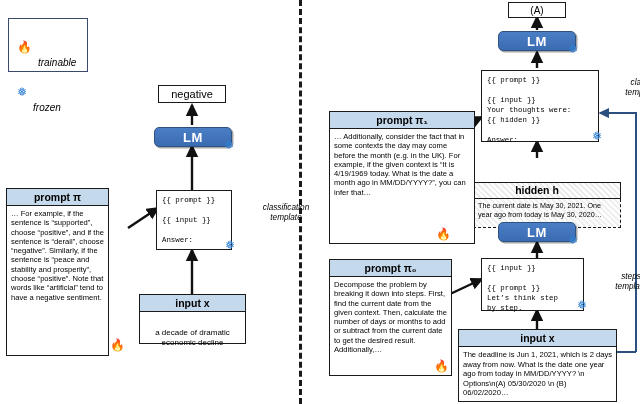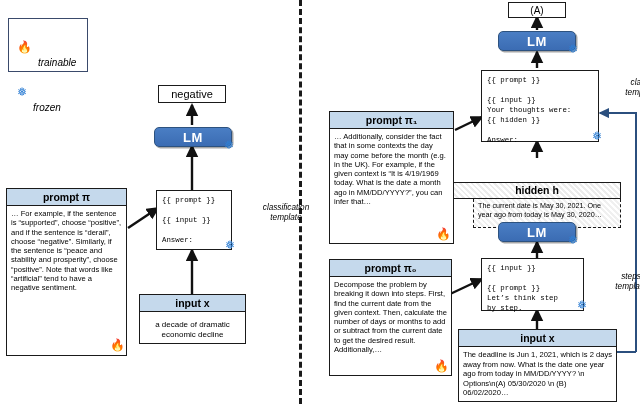--- a/index.html
+++ b/index.html
@@ -135,29 +135,29 @@
 
 {{ input }}
 
 Answer:</span></div>
   <span class="snow" style="left:225px;top:238px;">❅</span>
   <div class="side-lbl" style="left:236px;top:203px;width:58px;">
     <div>classification</div>
     <div>template</div>
   </div>
 
-  <div class="box" style="left:6px;top:188px;width:121px;height:168px;">
+  <div class="box" style="left:6px;top:188px;width:103px;height:168px;">
     <div class="hdr">prompt π</div>
     <div class="body-txt">… For example, if the sentence is “supported”, choose “positive”, and if the sentence is “derail”, choose “negative”. Similarly, if the sentence is “peace and stability and prosperity”, choose “positive”. Note that words like “artificial” tend to have a negative sentiment.</div>
   </div>
   <span class="fire" style="left:110px;top:338px;">🔥</span>
 
   <div class="box" style="left:139px;top:294px;width:107px;height:50px;">
     <div class="hdr">input x</div>
-    <div class="body-txt center" style="font-size:8px;line-height:10px;padding-top:8px;">a decade of dramatic economic decline</div>
+    <div class="body-txt center" style="font-size:8px;line-height:10px;padding-top:16px;">a decade of dramatic economic decline</div>
   </div>
 
   <div class="plain" style="left:508px;top:2px;width:58px;height:16px;font-size:10px;">(A)</div>
 
   <div class="lm" style="left:498px;top:31px;width:78px;height:20px;font-size:13px;">
     <span>LM</span>
   </div>
   <span class="snow" style="left:568px;top:42px;">❅</span>
 
   <div class="tmpl" style="left:481px;top:70px;width:118px;height:72px;"><span>{{ prompt }}
@@ -187,21 +187,21 @@
 
 {{ prompt }}
 Let’s think step
 by step.</span></div>
   <span class="snow" style="left:577px;top:298px;">❅</span>
   <div class="side-lbl" style="left:586px;top:272px;width:48px;">
     <div>steps</div>
     <div>template</div>
   </div>
 
-  <div class="box" style="left:329px;top:111px;width:125px;height:133px;">
+  <div class="box" style="left:329px;top:111px;width:146px;height:133px;">
     <div class="hdr">prompt π₁</div>
     <div class="body-txt">… Additionally, consider the fact that in some contexts the day may come before the month (e.g. in the UK). For example, if the given context is “It is 4/19/1969 today. What is the date a month ago in MM/DD/YYYY?”, you can infer that…</div>
   </div>
   <span class="fire" style="left:436px;top:227px;">🔥</span>
 
   <div class="box" style="left:329px;top:259px;width:123px;height:117px;">
     <div class="hdr">prompt π₀</div>
     <div class="body-txt">Decompose the problem by breaking it down into steps. First, find the current date from the given context. Then, calculate the number of days or months to add or subtract from the current date to get the desired result. Additionally,…</div>
   </div>
   <span class="fire" style="left:434px;top:359px;">🔥</span>

